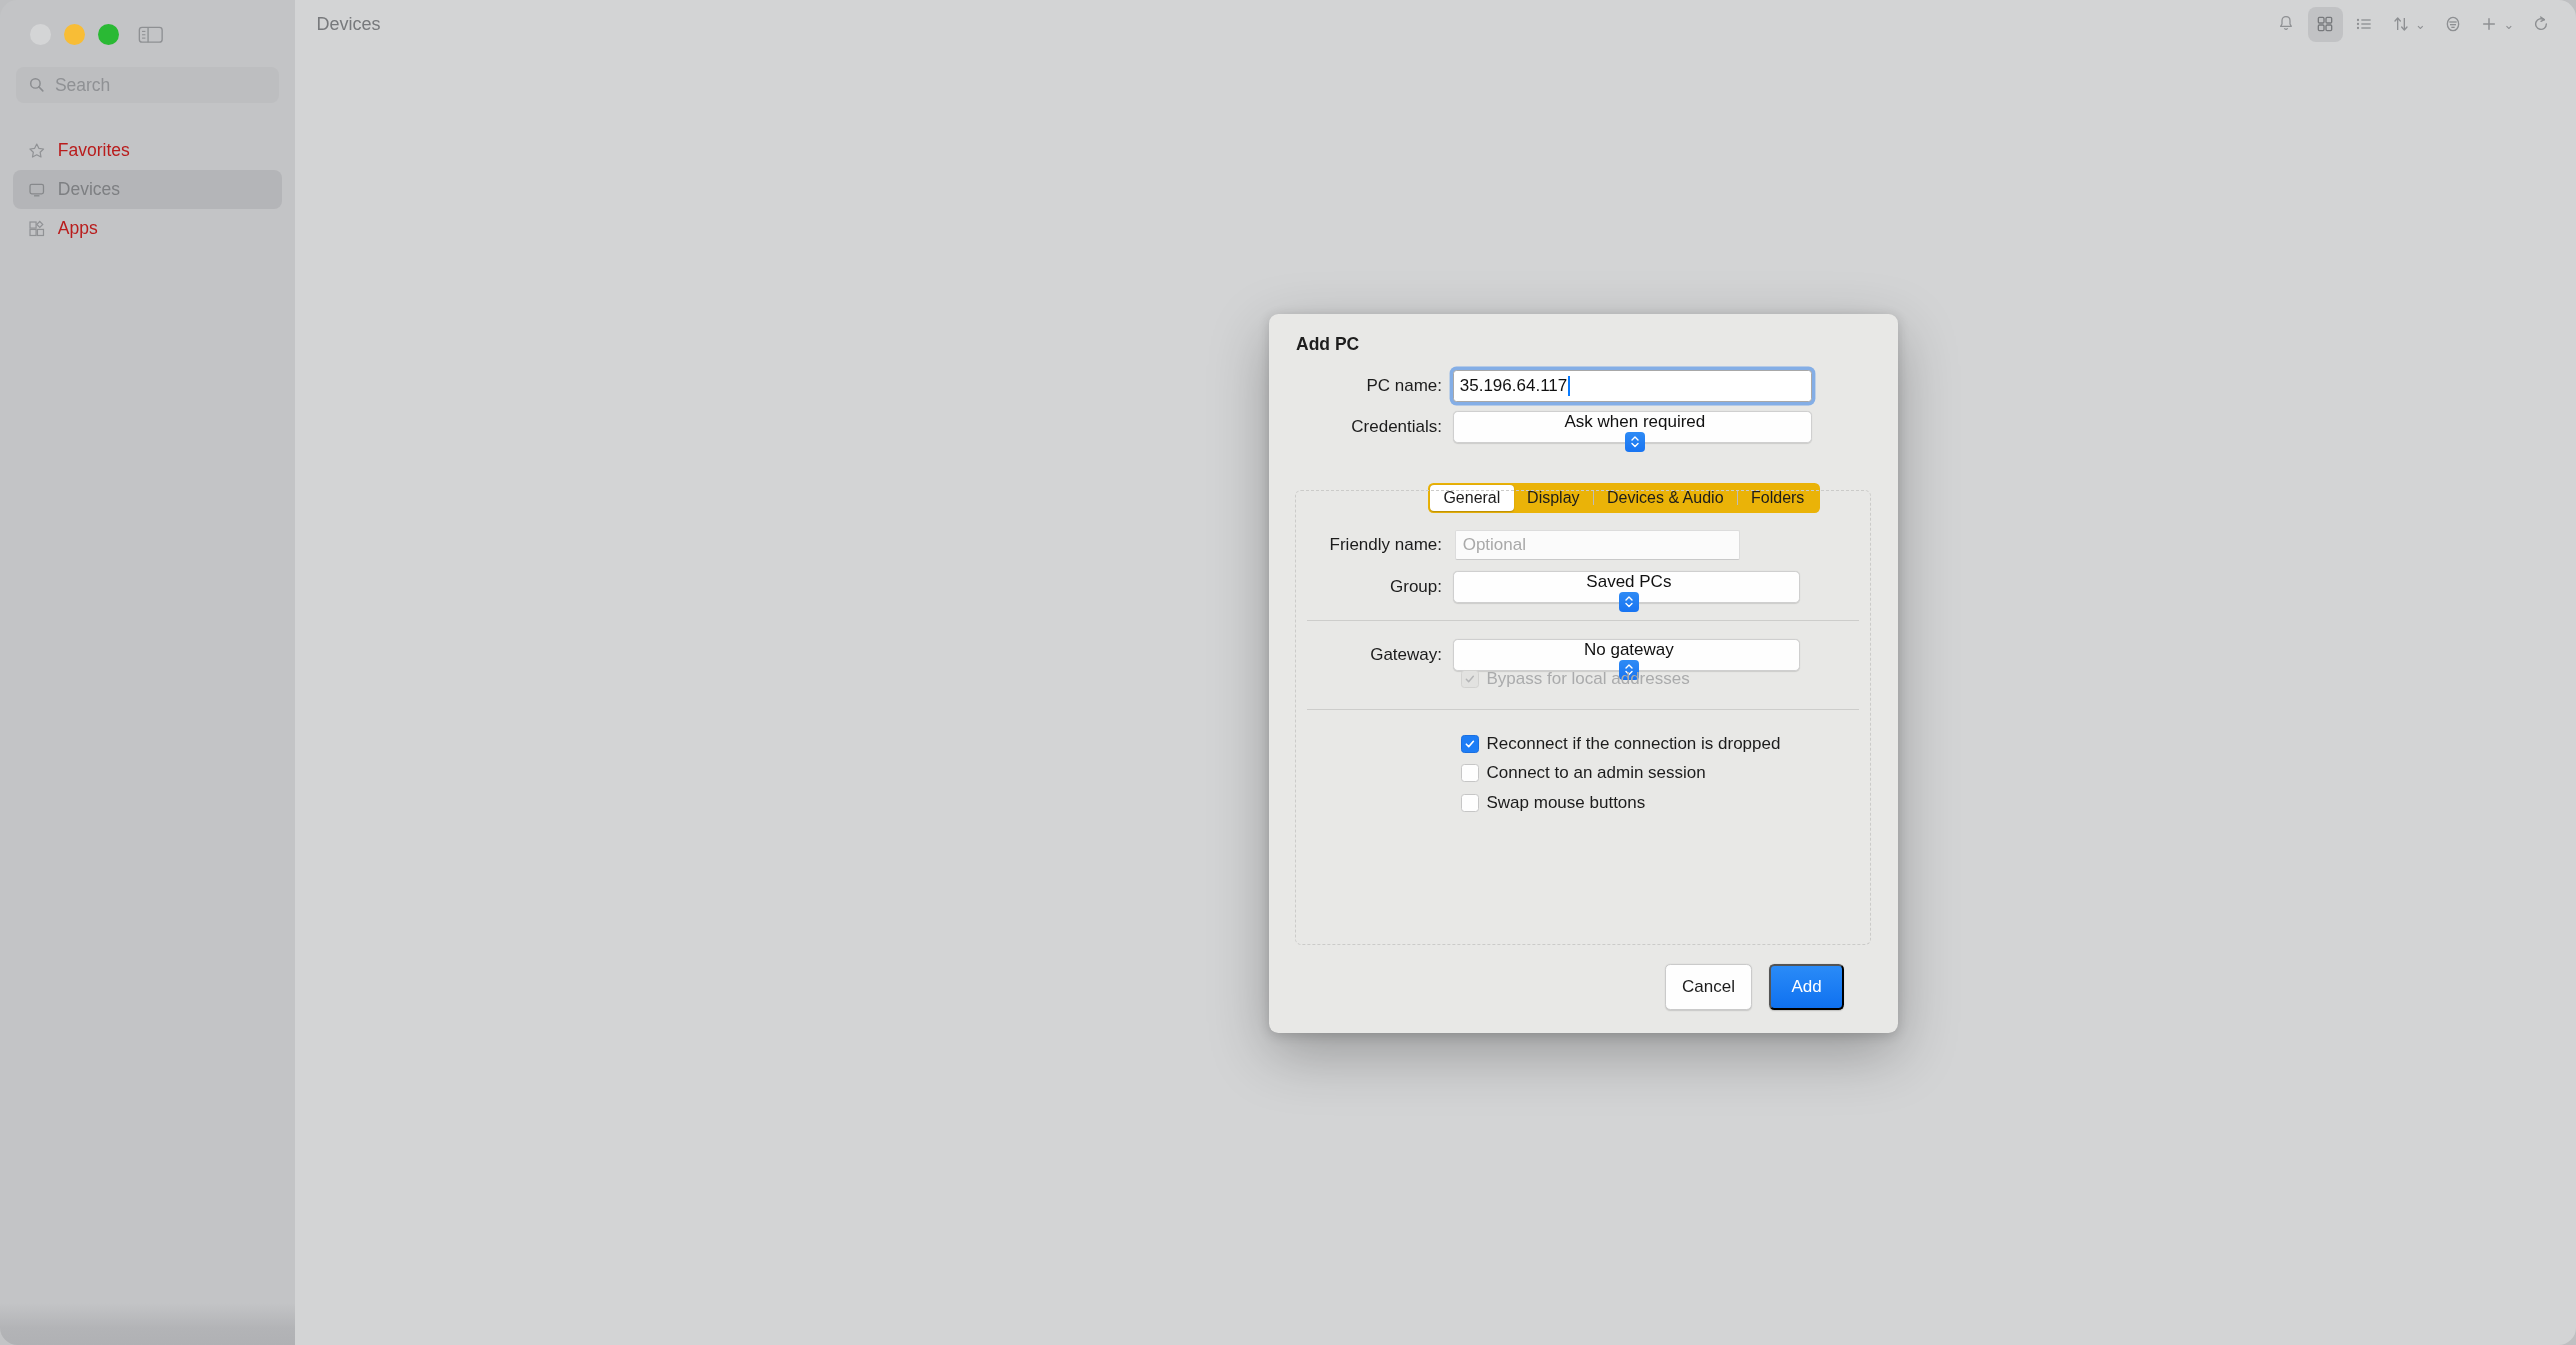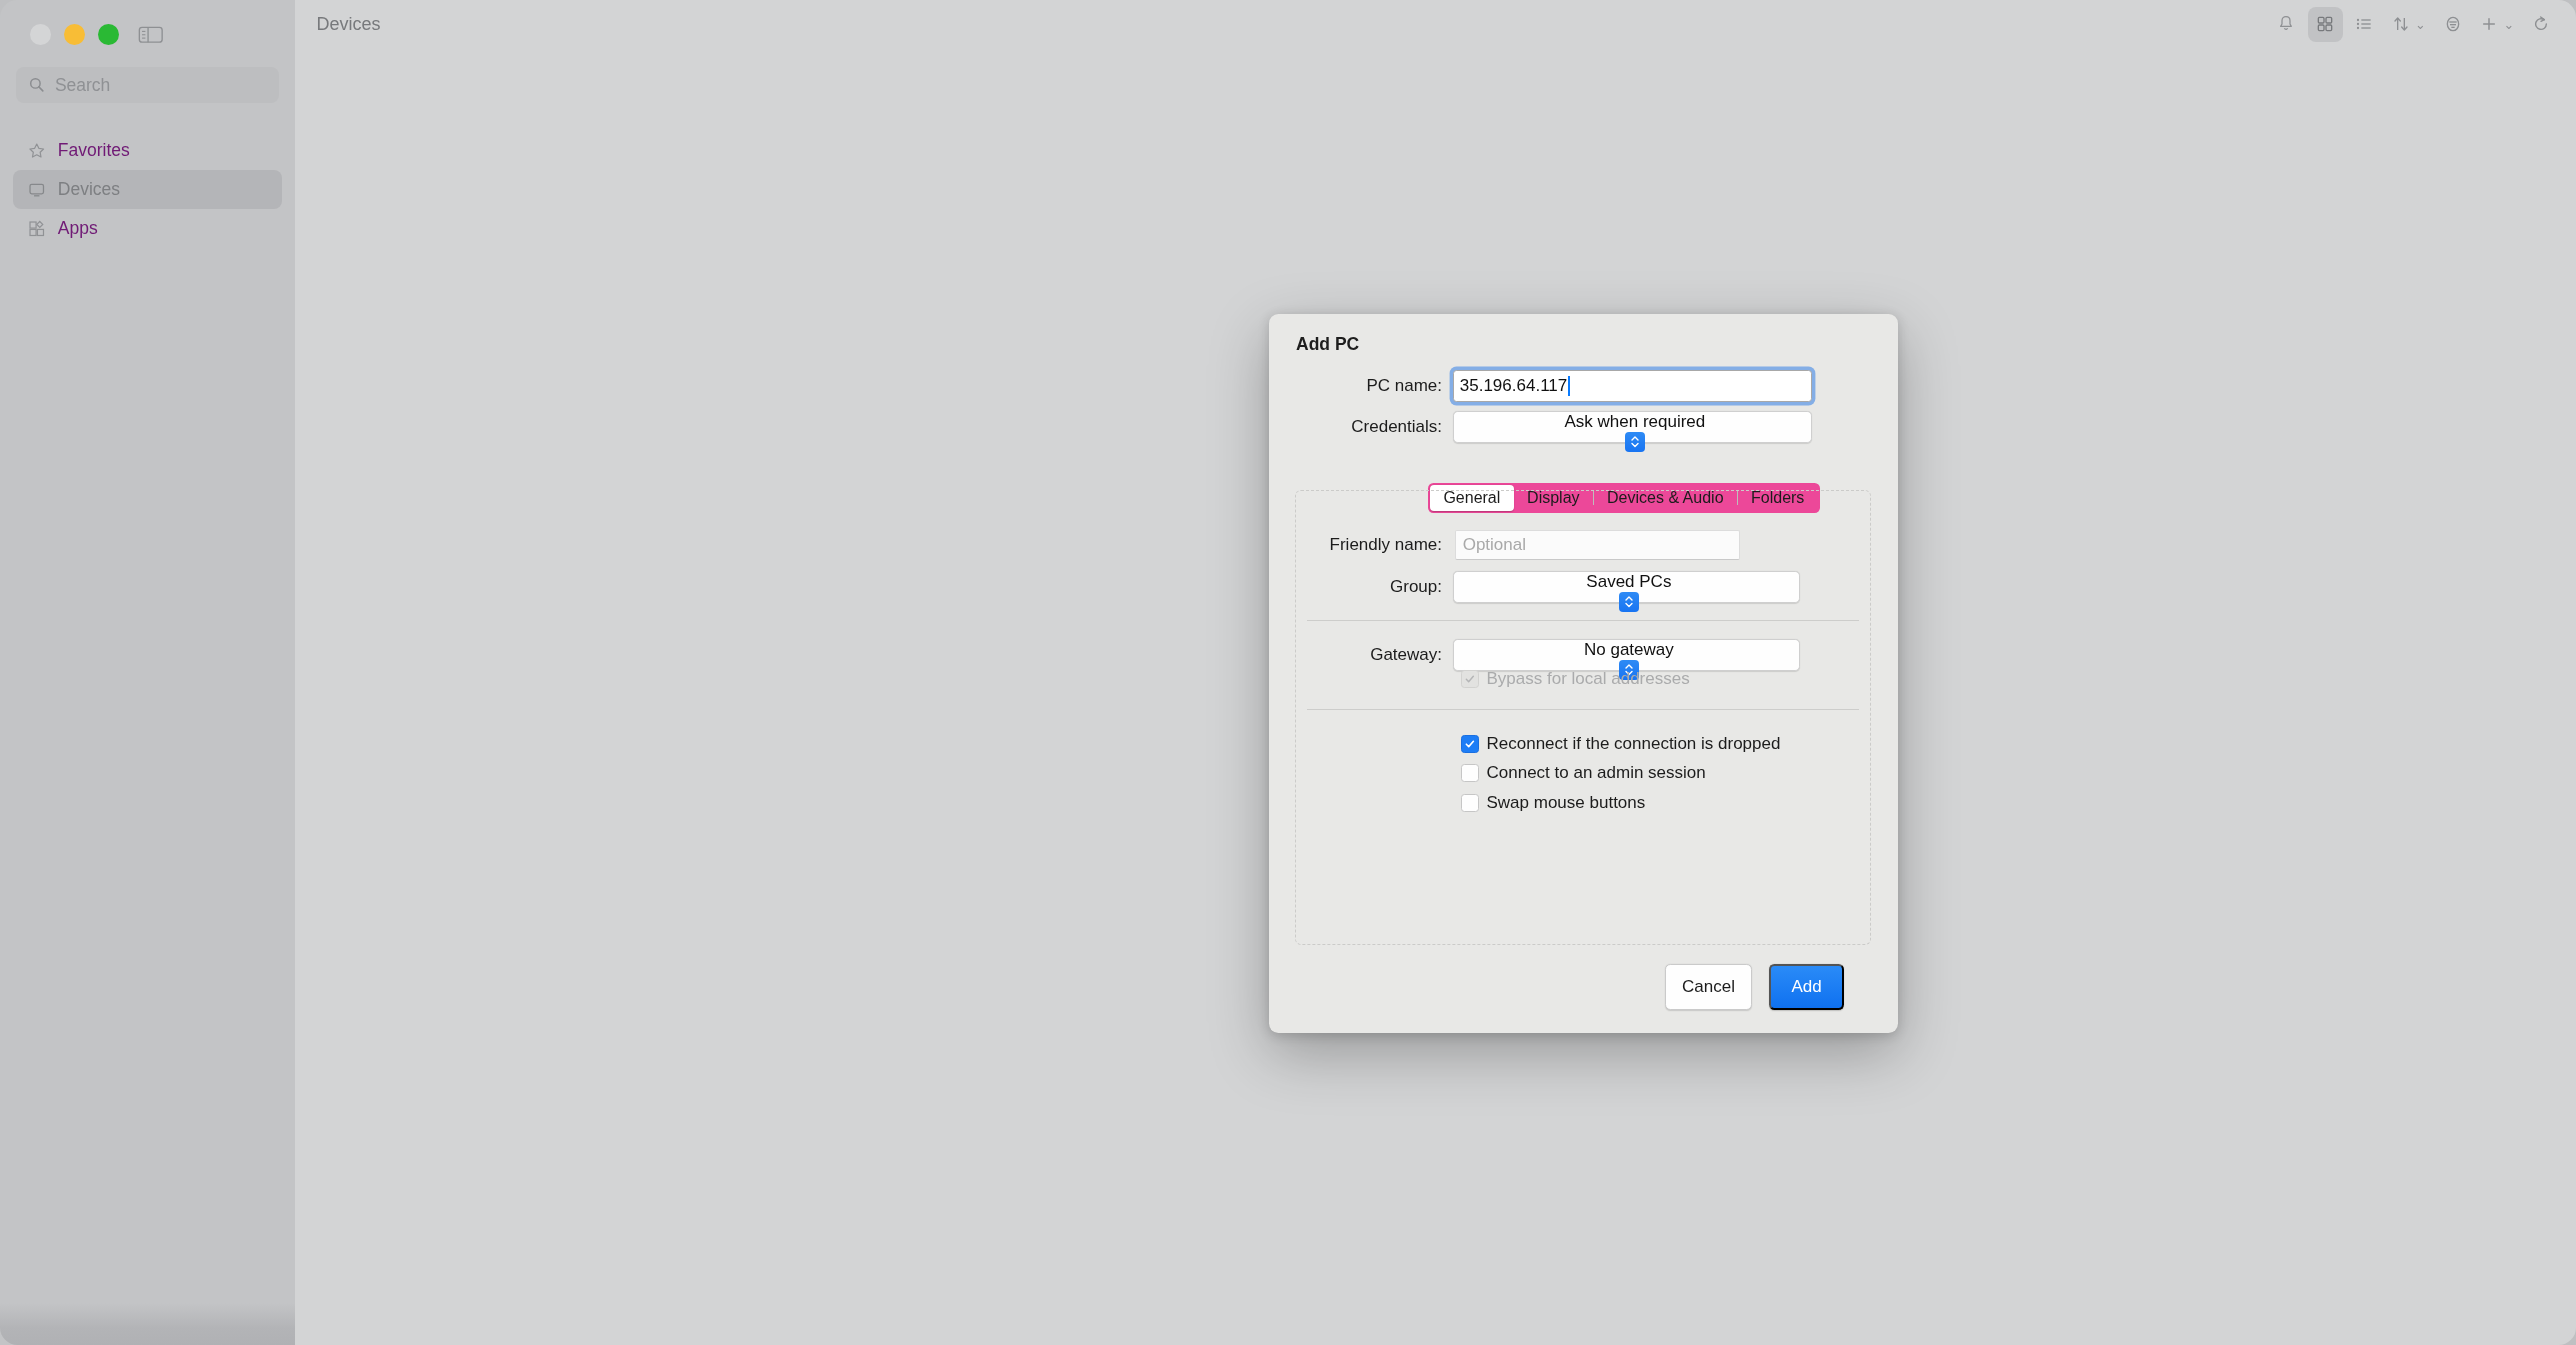--- a/index.html
+++ b/index.html
@@ -47,21 +47,21 @@
     border-radius: 8px;
     display: flex; align-items: center;
     padding: 0 12px; gap: 9.4px;
   }
   .search-ph { color: #8f9194; font-size: 17.5px; }
 
   .nav { position: absolute; top: 131px; left: 13.4px; width: 269px; }
   .nav-item {
     height: 39px; display: flex; align-items: center;
     gap: 12px; padding: 0 13.4px; border-radius: 8px;
-    color: #701a75; font-size: 17.5px;
+    color: #b91c1c; font-size: 17.5px;
   }
   .nav-item.selected { background: #b4b5b8; color: #7d7f82; }
   .nav-ico { width: 19px; height: 19px; flex: 0 0 19px;
              display: flex; align-items: center; justify-content: center; }
 
   .sidebar-bottom-band {
     position: absolute; left: 0; bottom: 0; width: 100%; height: 42px;
     background: linear-gradient(to bottom, rgba(176,177,180,0) 0%, rgba(176,177,180,.85) 60%, rgba(176,177,180,1) 100%);
     border-bottom-left-radius: 17.5px;
   }
@@ -172,21 +172,21 @@
     position: absolute; left: 26px; top: 187px;
     width: 576px; height: 455px;
     border: 0.7px dashed #cbcbc9;
     border-radius: 6px;
   }
 
   
   .segmented {
     position: absolute; left: 159px; top: 483px;
     height: 29.5px;
-    background: #ec4899;
+    background: #eab308;
     border-radius: 5.4px;
     display: flex; align-items: center;
     padding: 2px;
   }
   .seg {
     height: 25.5px; padding: 0 13.4px;
     display: flex; align-items: center; justify-content: center;
     font-size: 16px; color: #1c1c1c;
     border-radius: 4px;
     position: relative;

